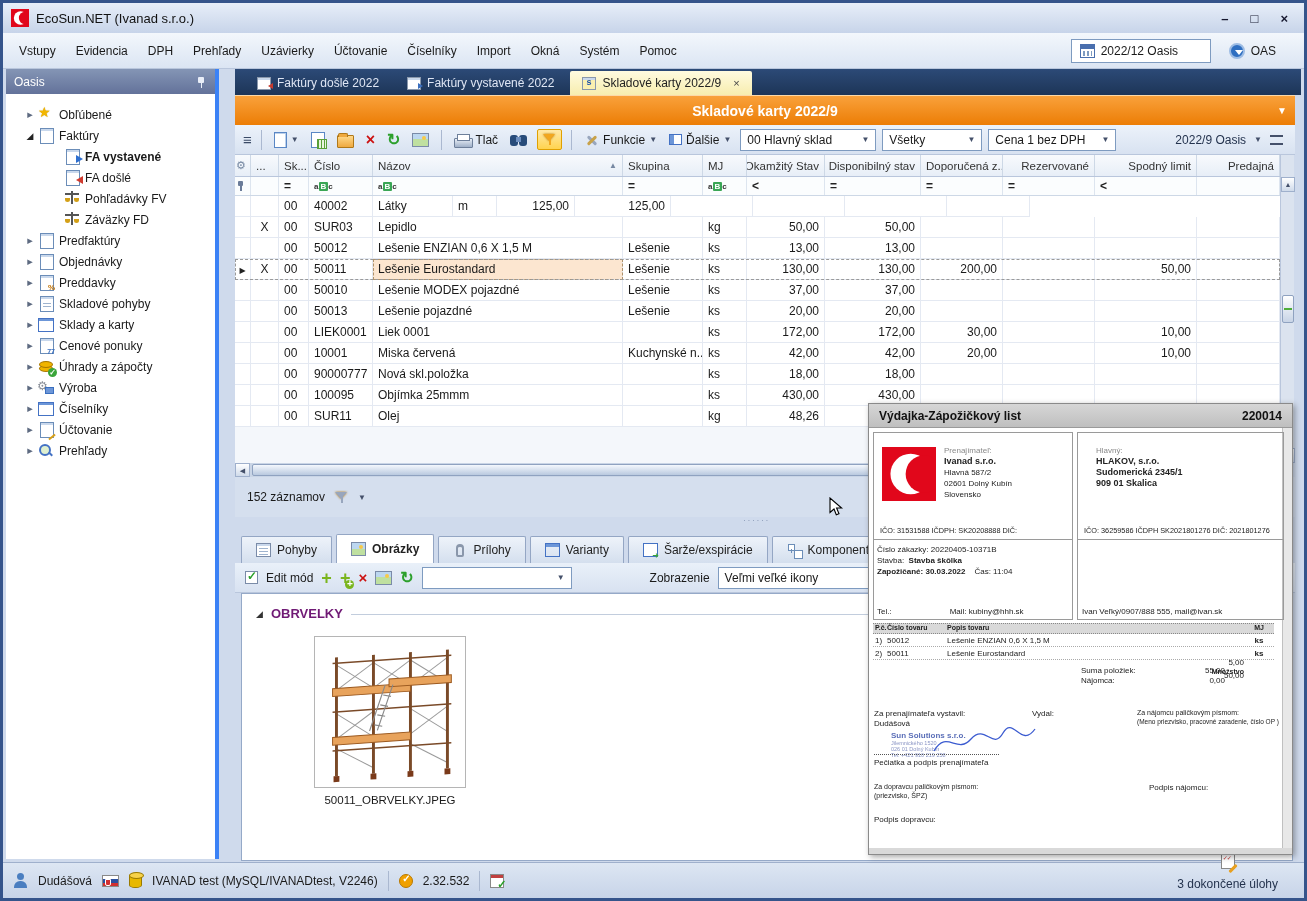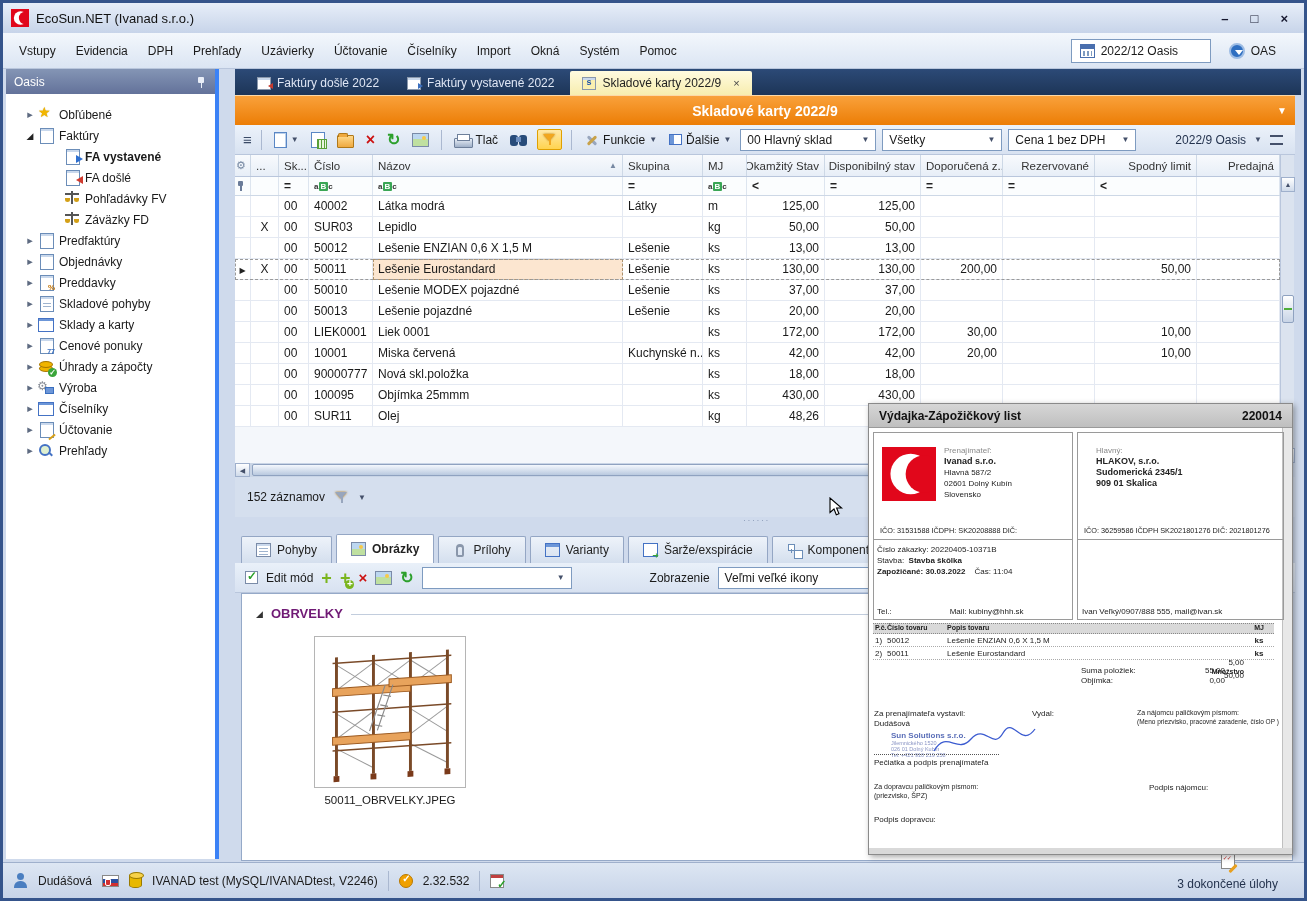--- a/index.html
+++ b/index.html
@@ -481,21 +481,21 @@
       </span>
     <span class="tbtn">
         <span class="ico-grid-sm"></span>
         <span>Ďalšie</span>
         <span class="ddv">▼</span>
       </span>
     <span class="combo" style="width:136px;">
         <span>00 Hlavný sklad</span>
         <span class="ddv">▼</span>
       </span>
-    <span class="combo" style="width:120px;">
+    <span class="combo" style="width:100px;">
         <span>Všetky</span>
         <span class="ddv">▼</span>
       </span>
     <span class="combo" style="width:128px;">
         <span>Cena 1 bez DPH</span>
         <span class="ddv">▼</span>
       </span>
     <span class="tb-right">
       <span>2022/9 Oasis</span>
       <span class="ddv">▼</span>
@@ -553,21 +553,20 @@
       <div class="gf c-spod op-lt"></div>
       <div class="gf c-pred"></div>
     </div>
     <div class="gridbody">
 
         <div class="gr">
           <div class="c c-mark"></div>
           <div class="c c-x"></div>
           <div class="c c-sk">00</div>
           <div class="c c-cislo">40002</div>
-          <div class="c c-nazov">Látka modrá</div>
           <div class="c c-skup">Látky</div>
           <div class="c c-mj">m</div>
           <div class="c c-ok num">125,00</div>
           <div class="c c-disp num">125,00</div>
           <div class="c c-dop num"></div>
           <div class="c c-rez num"></div>
           <div class="c c-spod num"></div>
           <div class="c c-pred num"></div>
         </div>
 
@@ -920,21 +919,21 @@
       <div class="itr" style="top:220px;">
         <span class="it-pc">2)</span>
         <span class="it-cis">50011</span>
         <span class="it-pop">Lešenie Eurostandard</span>
         <span class="it-mn">50,00</span>
         <span class="it-mj"><b>ks</b></span>
       </div>
 
       <div style="position:absolute; left:212px; top:238px;">Suma položiek:</div>
       <div style="position:absolute; left:310px; top:238px; width:46px; text-align:right;">55,00</div>
-      <div style="position:absolute; left:212px; top:248px;">Objímka:</div>
+      <div style="position:absolute; left:212px; top:248px;">Nájomca:</div>
       <div style="position:absolute; left:310px; top:248px; width:46px; text-align:right;">0,00</div>
 
       <div style="position:absolute; left:5px; top:281px;">Za prenajímateľa vystavil:</div>
       <div style="position:absolute; left:5px; top:291px;">Dudášová</div>
       <div style="position:absolute; left:163px; top:281px;">Vydal:</div>
       <div style="position:absolute; left:268px; top:281px; font-size:7px;">Za nájomcu paličkovým písmom:</div>
       <div style="position:absolute; left:268px; top:290px; font-size:6.5px;">(Meno priezvisko, pracovné zaradenie, číslo OP )</div>
       <div class="stamp" style="left:22px; top:303px;">
         <div class="sname">Sun Solutions s.r.o.</div>
         <div class="sline">Jilemnického 1520<br>026 01  Dolný Kubín<br>Tel: +421 910 219 258</div>

